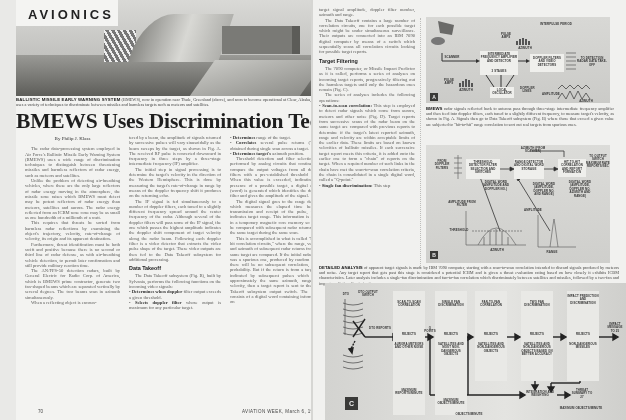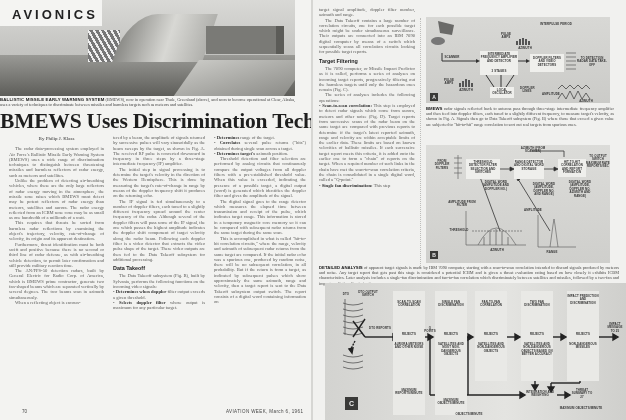--- a/index.html
+++ b/index.html
@@ -1,18 +1,18 @@
 <!DOCTYPE html>
 <html><head>
 <meta charset="utf-8">
 <style>
   html, body { margin:0; padding:0; }
   body { width:626px; height:420px; background:#e9e9e7; overflow:hidden; position:relative; font-family:"Liberation Serif", serif; color:#2a2a2a; }
   .page { position:absolute; top:0; height:420px; background:#f3f3f1; overflow:hidden; }
-  .left { left:0; width:311px; }
+  .left { left:16px; width:311px; }
   .right { left:313px; width:313px; background:#f1f1ef; }
   .gutter { position:absolute; left:311px; top:0; width:2px; height:420px; background:#d6d6d3; }
 
   .photo { position:absolute; left:0; top:0; width:295px; height:96px; overflow:hidden;
     background: linear-gradient(180deg,#cfcfcc 0%,#bdbdba 40%,#8f8f8b 62%,#6d6d69 80%,#5a5a57 100%); }
   .photo .sky { position:absolute; left:0; top:0; width:100%; height:55px; background:linear-gradient(180deg,#d9d9d6,#c2c2bf); }
   .photo .antenna { position:absolute; left:120px; top:14px; width:90px; height:48px; background:linear-gradient(90deg,#8a8a86,#d8d8d4 55%,#b0b0ac); transform:skewX(-18deg); border-top-left-radius:30px 40px; }
   .photo .struts { position:absolute; left:88px; top:30px; width:32px; height:32px; background:repeating-linear-gradient(60deg,#eee 0 2px,#777 2px 5px); }
   .photo .bldg { position:absolute; left:206px; top:26px; width:70px; height:28px; background:#7a7a76; border-right:8px solid #5c5c58; }
   .photo .ground { position:absolute; left:0; top:55px; width:100%; height:41px; background:linear-gradient(180deg,#9a9a96,#5d5d59); }

